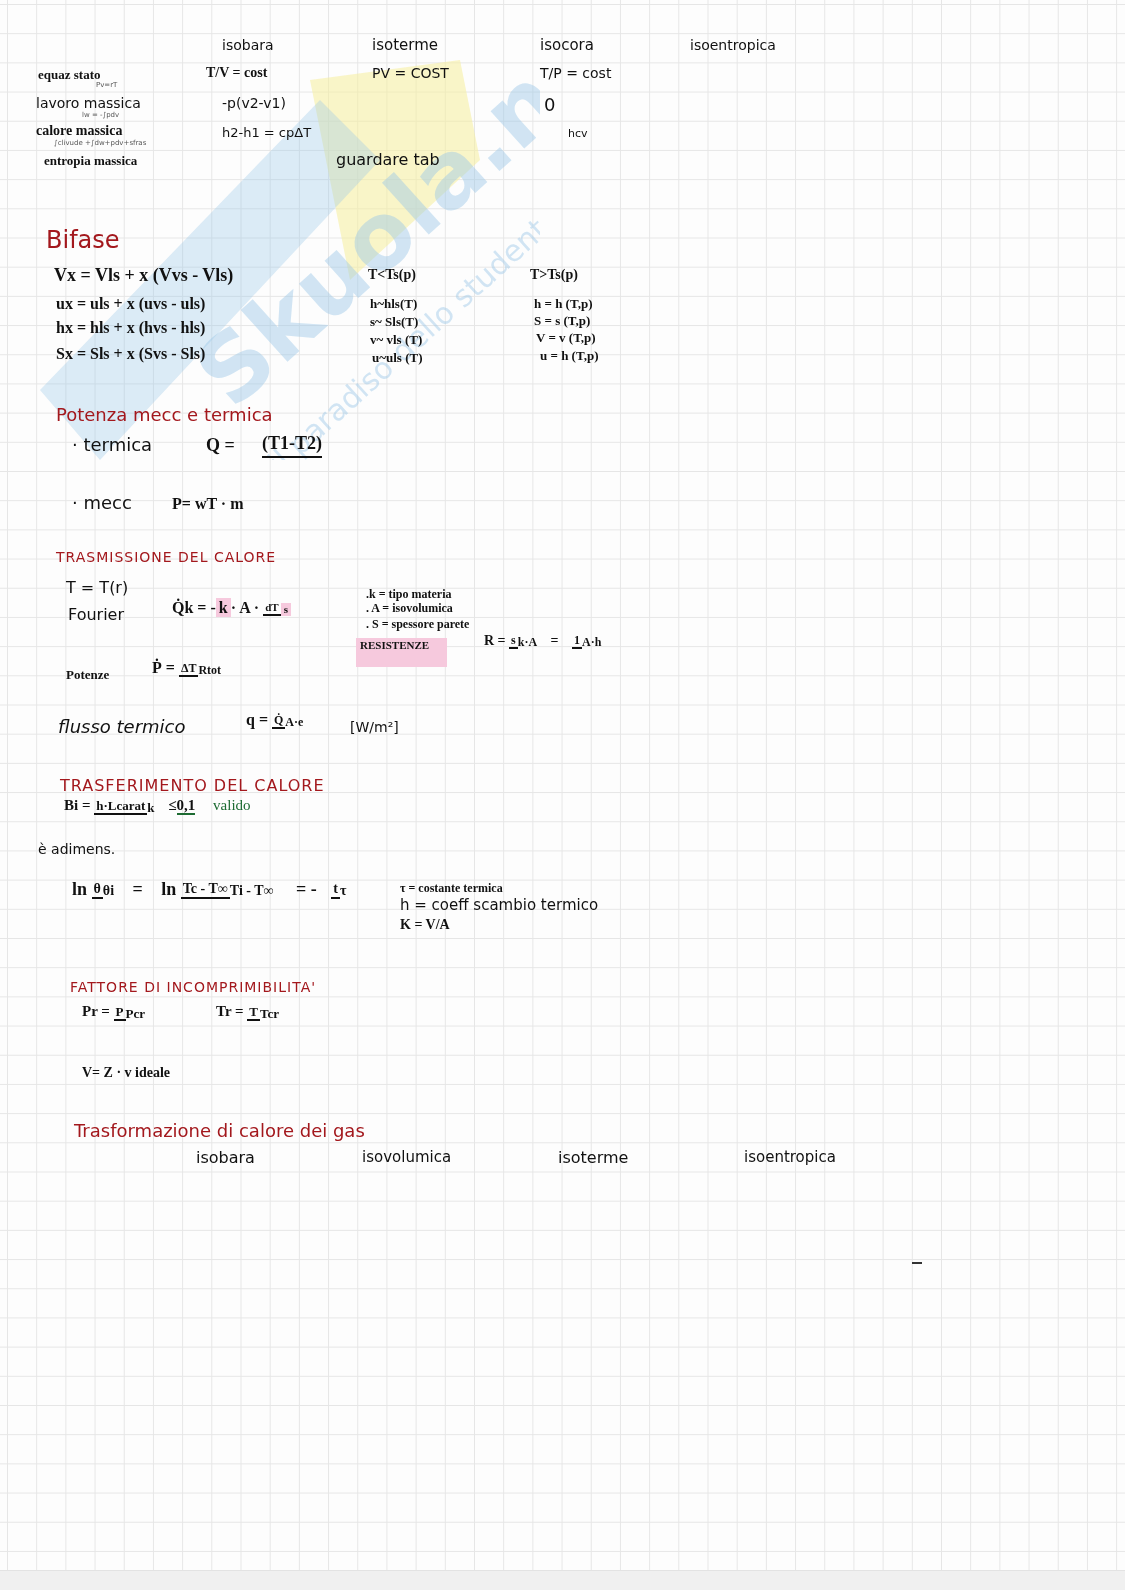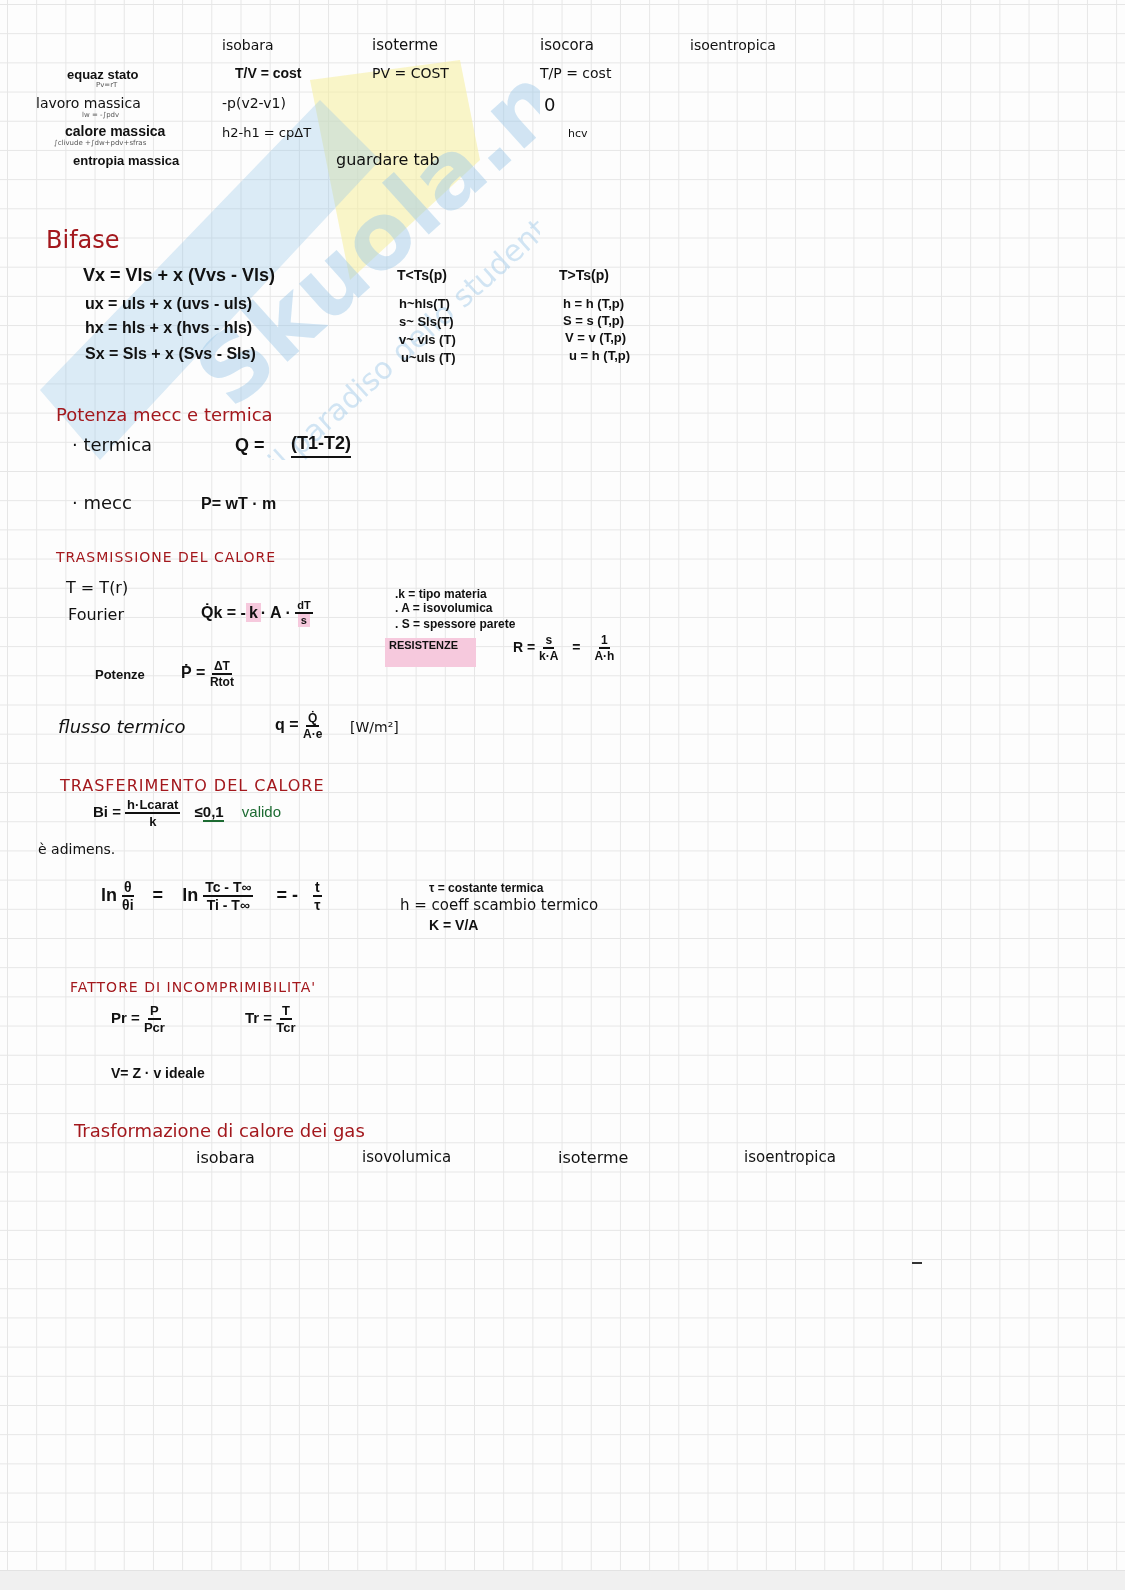--- a/index.html
+++ b/index.html
@@ -18,32 +18,32 @@
     background-position: 7px 4px;
   }
   .bottom-bar {
     position: absolute; left: 0; top: 1570px; width: 1125px; height: 20px; background: #f0f0f0;
     border-top: 1px solid #e3e3e3;
   }
   .watermark {
     position: absolute; left: 20px; top: 40px; width: 520px; height: 420px; pointer-events: none;
   }
   .t { position: absolute; white-space: nowrap; color: #111; line-height: 1; }
-  .ink { font-family: Liberation Sans, sans-serif; font-weight: bold; margin-left: 29px; }
+  .ink { font-family: Liberation Serif, serif; font-weight: bold; }
   .hand { font-family: "DejaVu Sans", sans-serif; }
   .red { color: #a3181d; font-weight: normal; }
   .green { color: #1d6b32; }
   .s13 { font-size: 13px; }
   .s14 { font-size: 14px; }
   .s15 { font-size: 15px; }
   .s16 { font-size: 16px; }
   .s18 { font-size: 18px; }
   .s24 { font-size: 24px; }
   .tiny { font-size: 7px; color: #555; }
-  .frac { display: inline-flex; flex-direction: column; align-items: center; vertical-align: middle; }
+  .frac { display: inline-flex; flex-direction: row; align-items: center; vertical-align: middle; }
   .frac .num { border-bottom: 2px solid #111; padding: 0 2px 1px; }
   .frac .den { padding-top: 1px; }
   .hl { background: #f6c9dd; padding: 1px 3px; }
   .ul { border-bottom: 2px solid #111; }
   .ulg { border-bottom: 2px solid #1d6b32; }
   .dash { position: absolute; left: 912px; top: 1262px; width: 10px; height: 2px; background: #333; }
 </style>
 </head>
 <body>
 

